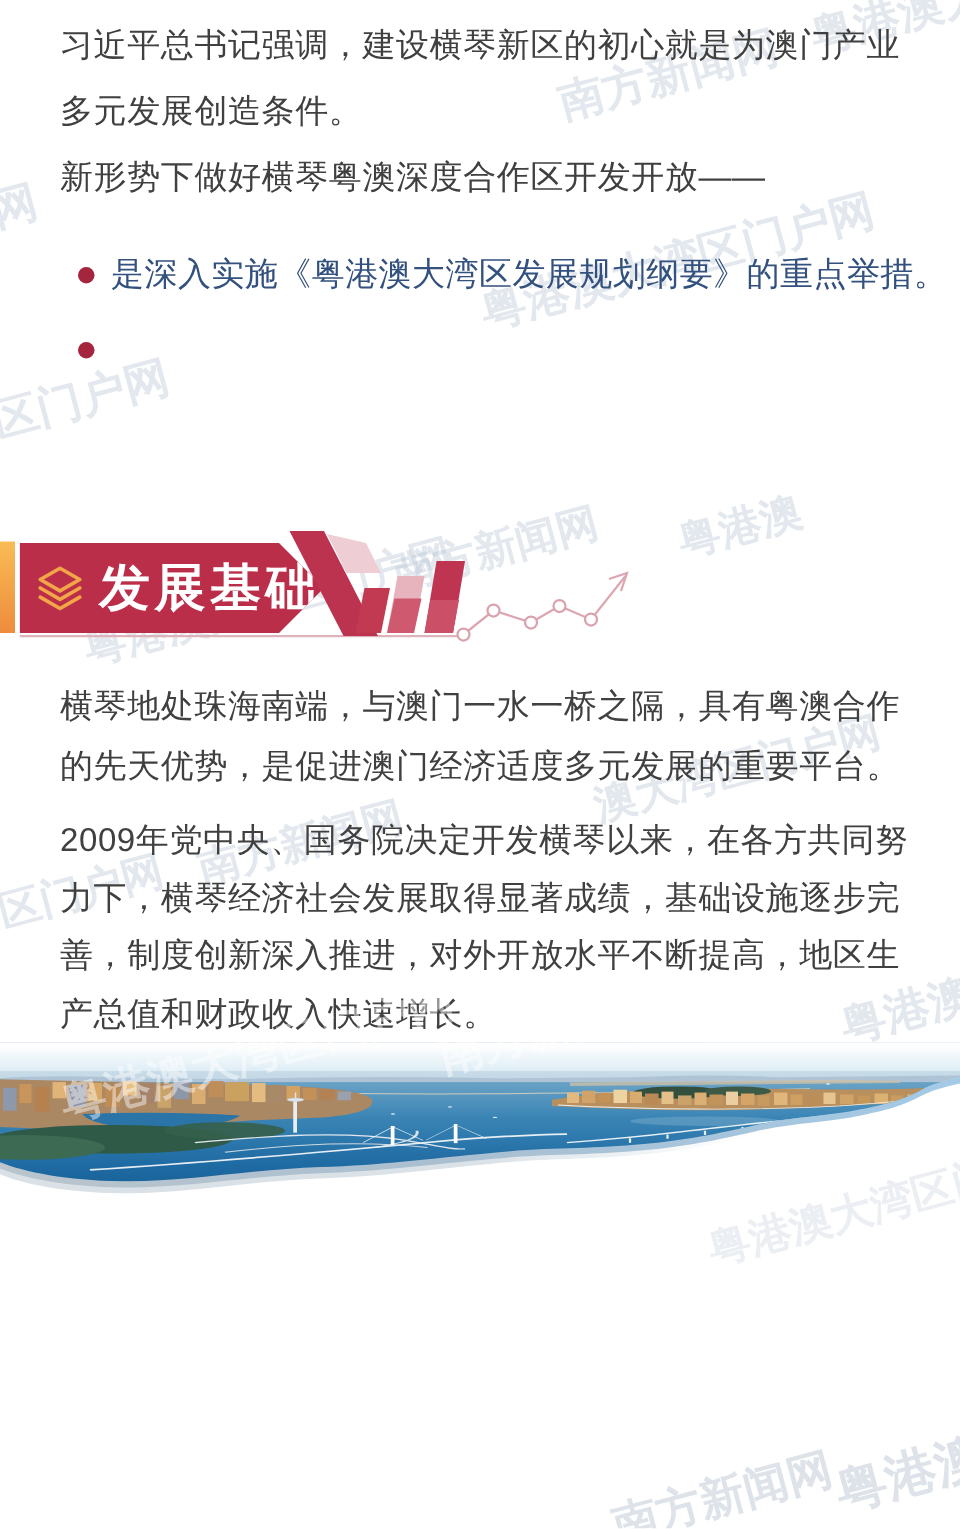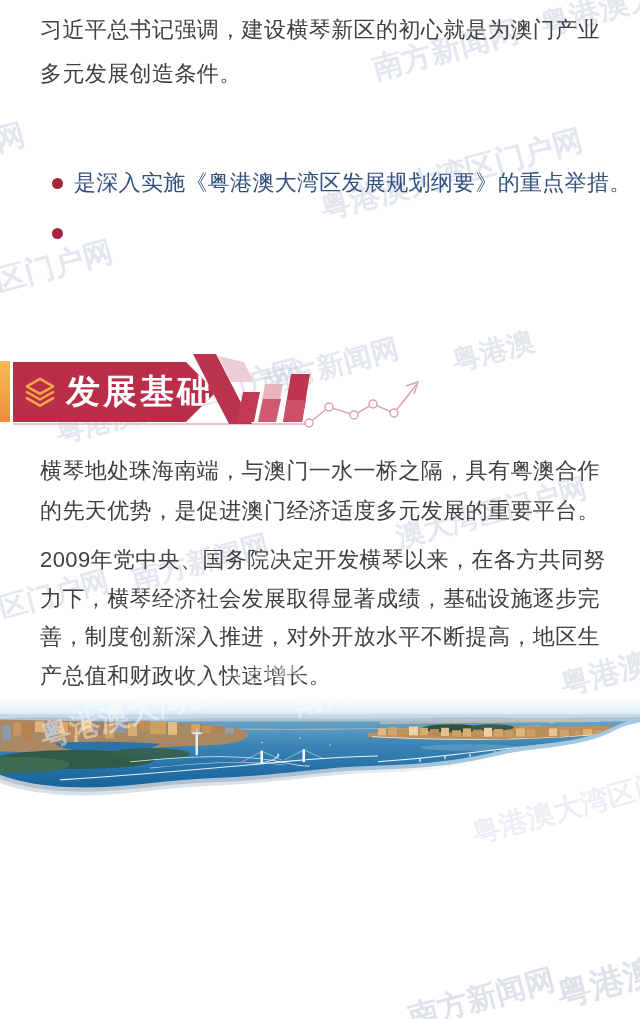--- a/index.html
+++ b/index.html
@@ -46,20 +46,21 @@
   <span class="wm" style="left:-38px;top:270px;font-size:30px;">湾区门户网</span>
   <span class="wm" style="left:258px;top:366px;font-size:28px;">南方新闻网</span>
   <span class="wm" style="left:448px;top:344px;font-size:28px;">粤港澳</span>
   <span class="wm" style="left:52px;top:416px;font-size:28px;">粤港澳大湾区门户网</span>
   <span class="wm" style="left:392px;top:520px;font-size:28px;">澳大湾区门户网</span>
   <span class="wm" style="left:128px;top:562px;font-size:28px;">南方新闻网</span>
   <span class="wm" style="left:-32px;top:598px;font-size:28px;">湾区门户网</span>
   <span class="wm" style="left:556px;top:666px;font-size:30px;">粤港澳</span>
 
   <p class="para intro" style="top:8px;">习近平总书记强调，建设横琴新区的初心就是为澳门产业多元发展创造条件。</p>
+  <p class="para intro" style="top:96px;">新形势下做好横琴粤澳深度合作区开发开放——</p>
 
   <ul class="bullets">
     <li><span class="dot"></span><span>是深入实施《粤港澳大湾区发展规划纲要》的重点举措。</span></li>
     <li><span class="dot"></span></li>
   </ul>
 
   <div class="accent-bar"></div>
   <div class="banner">
     <svg class="layers" viewBox="0 0 34 34" aria-hidden="true">
       <path d="M17,3 L31,11 L17,19 L3,11 Z" fill="none" stroke="#f2a648" stroke-width="2.6" stroke-linejoin="round"></path>

